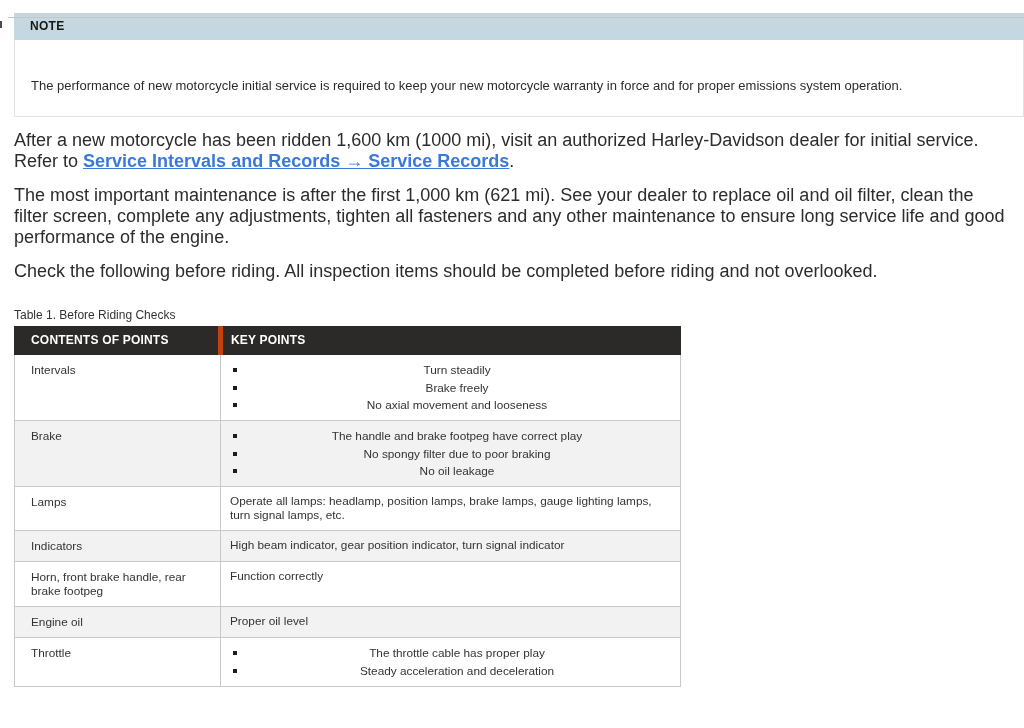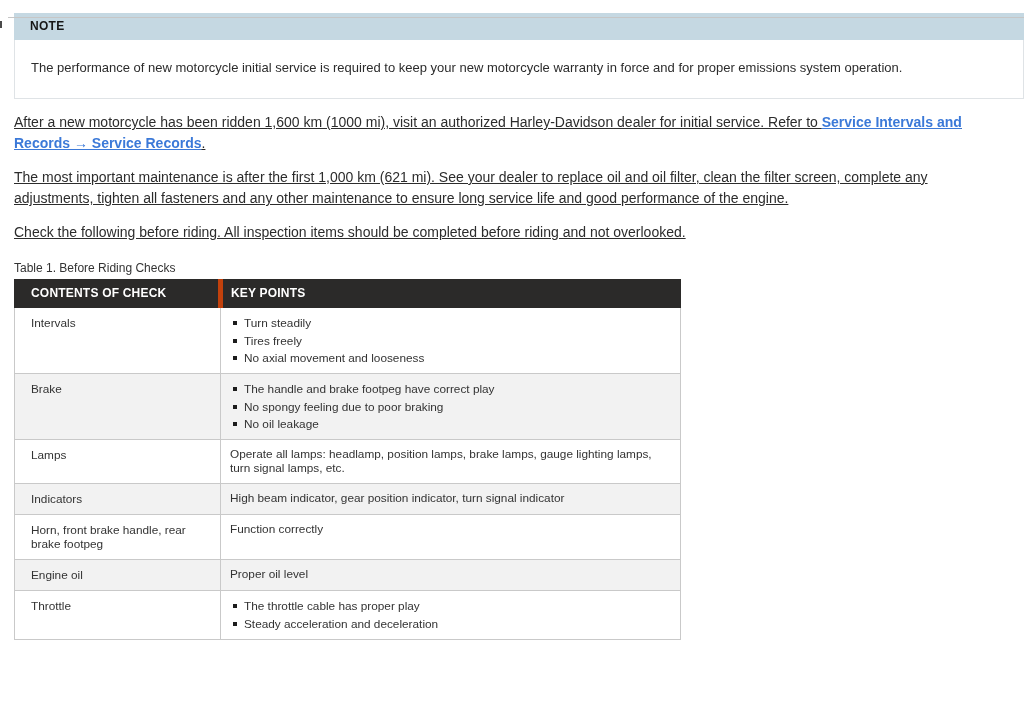--- a/index.html
+++ b/index.html
@@ -30,45 +30,44 @@
     background: #c5d8e2;
     padding: 6px 16px 7px;
     font-size: 12px;
     font-weight: bold;
     letter-spacing: 0.3px;
     color: #161616;
   }
   .note-body {
     border: 1px solid #dfe3e6;
     border-top: none;
-    padding: 19px 16px 22px;
+    padding: 37px 16px 22px;
     font-size: 13px;
     line-height: 17px;
     color: #2c2c2c;
   }
 
   
   .content { margin: 0 14px 0 14px; }
   .content p {
     margin: 13px 0;
-    font-size: 14px;
+    font-size: 18px;
     line-height: 21px;
     color: #2c2c2c;
-    text-decoration: underline;
   }
   a.doc-link {
     color: #3b79d8;
     font-weight: bold;
     text-decoration: underline;
     cursor: pointer;
   }
 
   
   .table-caption {
-    margin: 18px 0 4px;
+    margin: 26px 0 4px;
     font-size: 12px;
     color: #333333;
   }
   table.checks {
     border-collapse: collapse;
     table-layout: fixed;
     width: 666px;
     font-size: 11.8px;
     color: #333333;
   }
@@ -96,20 +95,21 @@
   td.points-cell ul {
     list-style: none;
     margin: 1px 0 0 3px;
     padding: 0;
   }
   td.points-cell li {
     position: relative;
     padding-left: 11px;
     line-height: 14px;
     margin: 0 0 3.5px;
+    text-align: center;
   }
   td.points-cell li:last-child { margin-bottom: 0; }
   td.points-cell li::before {
     content: "";
     position: absolute;
     left: 0; top: 5px;
     width: 4px; height: 4px;
     background: #1c1c1c;
   }
 </style>
@@ -134,41 +134,41 @@
 
     <div class="table-caption">Table 1. Before Riding Checks</div>
 
     <table class="checks">
       <colgroup>
           <col class="c1">
           <col class="c2">
         </colgroup>
       <thead>
         <tr>
-          <th>CONTENTS OF CHECK</th>
+          <th>CONTENTS OF POINTS</th>
           <th class="th-keypoints">KEY POINTS</th>
         </tr>
       </thead>
       <tbody id="table-body">
           <tr>
             <td class="label-cell">Intervals</td>
             <td class="points-cell">
               <ul>
                 <li>Turn steadily</li>
-                <li>Tires freely</li>
+                <li>Brake freely</li>
                 <li>No axial movement and looseness</li>
               </ul>
             </td>
           </tr>
           <tr>
             <td class="label-cell">Brake</td>
             <td class="points-cell">
               <ul>
                 <li>The handle and brake footpeg have correct play</li>
-                <li>No spongy feeling due to poor braking</li>
+                <li>No spongy filter due to poor braking</li>
                 <li>No oil leakage</li>
               </ul>
             </td>
           </tr>
           <tr>
             <td class="label-cell">Lamps</td>
             <td class="points-cell">Operate all lamps: headlamp, position lamps, brake lamps, gauge lighting lamps, turn signal lamps, etc.</td>
           </tr>
           <tr>
             <td class="label-cell">Indicators</td>

